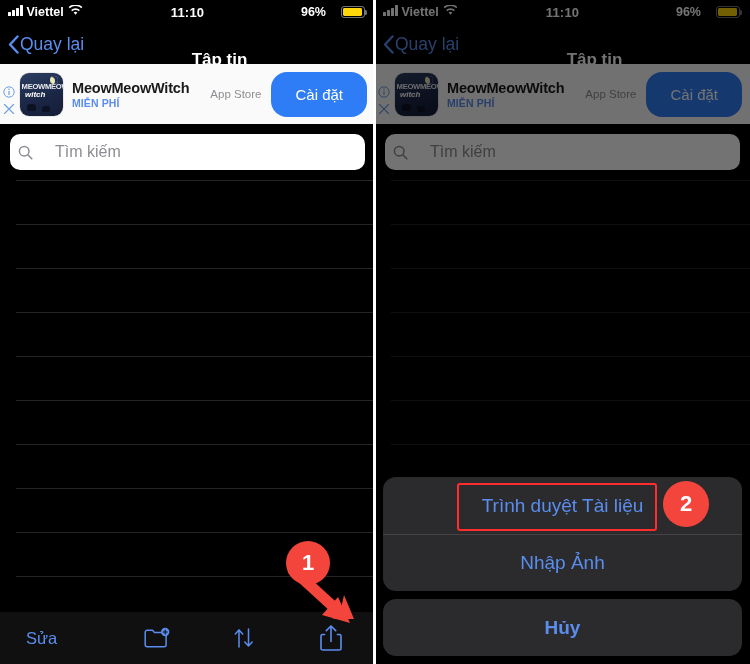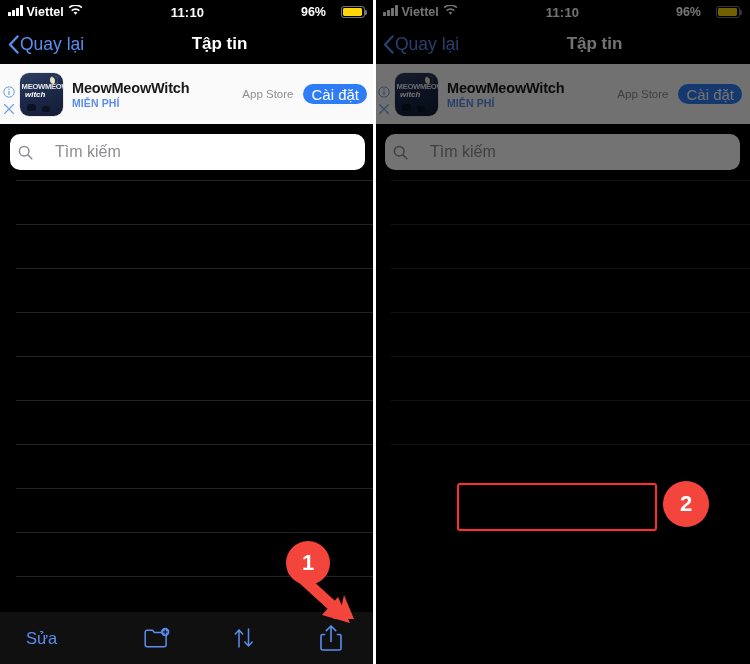--- a/index.html
+++ b/index.html
@@ -61,21 +61,21 @@
   .navbar {
     position: absolute; top: 24px; left: 0; width: 439px; height: 40px;
   }
   .nav-back {
     position: absolute; left: 8px; top: 0; height: 40px;
     display: flex; align-items: center; gap: 1px;
     color: #5a8dee; font-size: 17.5px;
   }
   .chev { width: 11px; height: 19px; }
   .nav-title {
-    position: absolute; left: 0; right: 0; top: 0; height: 40px;
+    position: absolute; left: 0; right: 0; top: 16px; height: 40px;
     display: flex; align-items: center; justify-content: center;
     color: #fff; font-size: 17px; font-weight: bold;
   }
 
   
   .ad-banner {
     position: absolute; top: 64px; left: 0; width: 375px; height: 60px;
     background: #fafafa; display: flex; align-items: center;
   }
   .ad-side {
@@ -112,21 +112,21 @@
     position: absolute; left: 22px; bottom: 4px; width: 8px; height: 6px;
     border-radius: 3px 3px 2px 2px; background: #0d1222;
   }
   .ad-text { margin-left: 9px; display: flex; flex-direction: column; gap: 1px; }
   .ad-title { color: #1a1a1a; font-size: 14.5px; font-weight: bold; letter-spacing: -.2px; }
   .ad-sub { color: #5a8dee; font-size: 10.5px; font-weight: bold; letter-spacing: .1px; }
   .ad-store { margin-left: auto; color: #8e8e93; font-size: 11.5px; }
   .ad-install {
     margin-left: 10px; margin-right: 8px;
     background: #2f7df6; color: #fff; border: none;
-    height: 20px; padding: 0 8px; border-radius: 16px;
+    height: 45px; padding: 0 24px; border-radius: 16px;
     font-size: 15px; font-family: inherit; font-weight: normal;
   }
 
   
   .search-wrap {
     position: absolute; top: 124px; left: 0; width: 375px; height: 56px;
     display: flex; align-items: center; padding: 0 10px;
   }
   .search-box {
     width: 100%; height: 36px; border-radius: 10px; background: #ffffff;
@@ -426,20 +426,27 @@
       <div class="list-row"></div>
       <div class="list-row"></div>
       <div class="list-row"></div>
       <div class="list-row"></div>
       <div class="list-row"></div>
       <div class="list-row"></div>
     </div>
 
     <div class="dim-overlay"></div>
 
+    <div class="sheet">
+      <div class="sheet-group">
+        <div class="sheet-item">Trình duyệt Tài liệu</div>
+        <div class="sheet-item">Nhập Ảnh</div>
+      </div>
+      <div class="sheet-cancel">Hủy</div>
+    </div>
 
     <div class="hl-box" style="left:82px; top:483px; width:200px; height:48px;"></div>
     <div class="badge" style="left:288px; top:481px; width:46px; height:46px;">
       <span>2</span>
     </div>
   </div>
 
   <div class="split-divider"></div>
 
 

